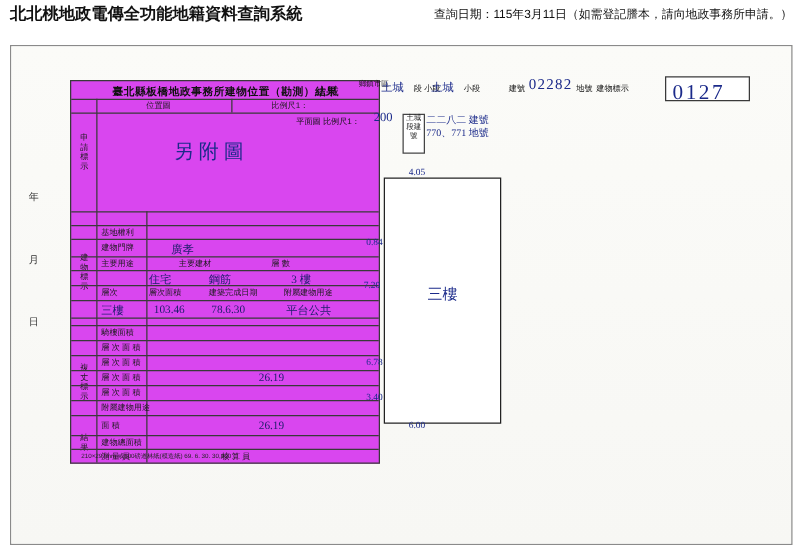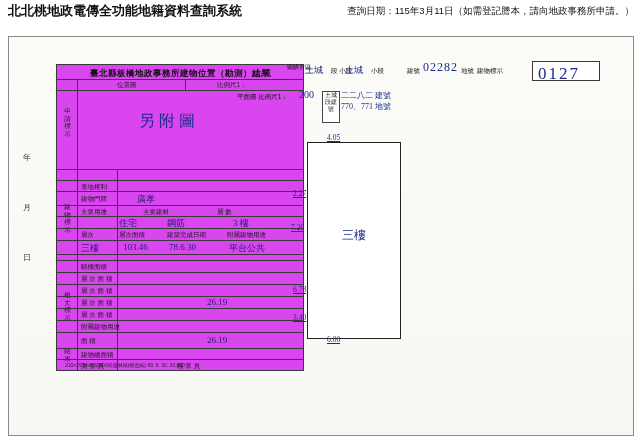--- a/index.html
+++ b/index.html
@@ -124,21 +124,21 @@
   .plan{
     position:absolute;left:298px;top:105px;width:92px;height:195px;
     border:1.4px solid #222;background:#fff;
   }
   .plan-label{
     position:absolute;left:0;top:84px;width:92px;text-align:center;
     font-family:"Liberation Serif",serif;font-size:12px;color:#1b2a8a;
   }
   .dim{
     position:absolute;font-family:"Liberation Serif",serif;
-    font-size:7.5px;color:#1b2a8a;white-space:nowrap;text-decoration:underline;
+    font-size:7.5px;color:#1b2a8a;white-space:nowrap;
   }
 
   
 </style>
 </head>
 <body>
 
 <div class="hdr">
   <div class="hdr-title">北北桃地政電傳全功能地籍資料查詢系統</div>
   <div class="hdr-right">查詢日期：115年3月11日（如需登記謄本，請向地政事務所申請。）</div>
@@ -262,18 +262,18 @@
   <div class="stampbox">土城段建號</div>
   <div class="memo">
     <div>二二八二 建號</div>
     <div>770、771 地號</div>
   </div>
 
   <div class="plan">
     <div class="plan-label">三樓</div>
   </div>
   <div class="dim" style="left:318px;top:96px;">4.05</div>
-  <div class="dim" style="left:284px;top:152px;">2.27</div>
+  <div class="dim" style="left:284px;top:152px;">0.84</div>
   <div class="dim" style="left:282px;top:186px;">7.20</div>
   <div class="dim" style="left:284px;top:248px;">6.78</div>
   <div class="dim" style="left:284px;top:276px;">3.40</div>
   <div class="dim" style="left:318px;top:298px;">6.00</div>
 </div>
 
 </body></html>

